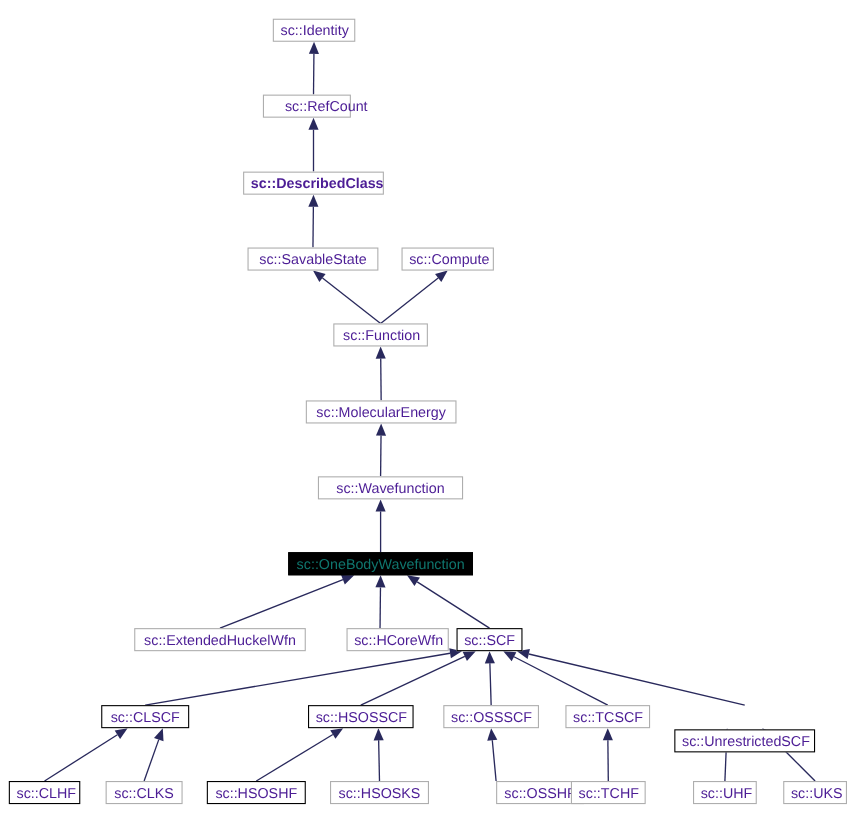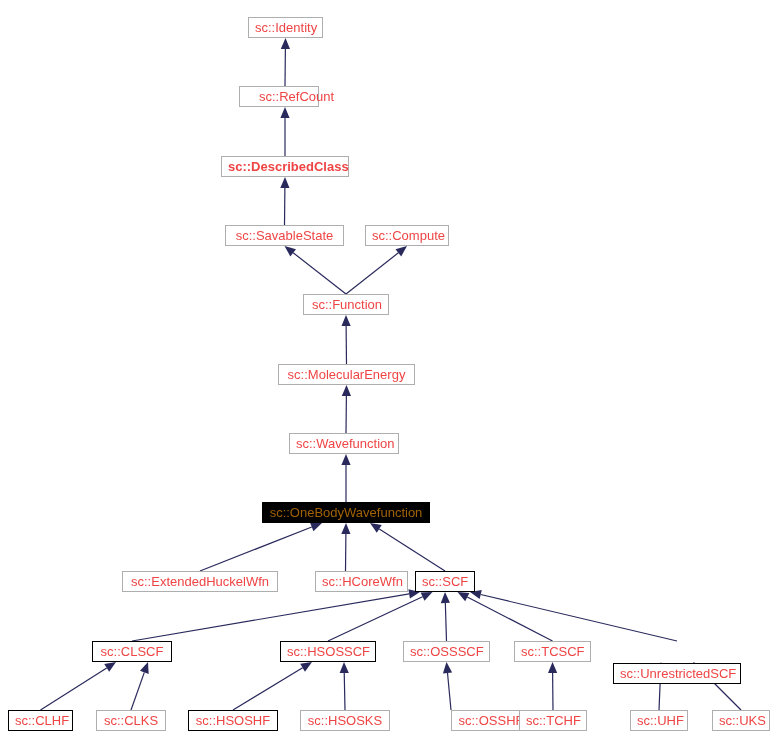--- a/index.html
+++ b/index.html
@@ -10,35 +10,35 @@
     background:#ffffff;
     font-family:"Liberation Sans","DejaVu Sans",sans-serif;
     overflow:hidden;
   }
   #edges{position:absolute;left:0;top:0;width:776px;height:748px;}
   .node{
     position:absolute;
     box-sizing:border-box;
     background:#ffffff;
     border:1px solid #aeaeae;
-    color:#ef4444;
+    color:#4c1d95;
     font-size:13px;
     line-height:19px;
     text-align:center;
     white-space:nowrap;
     height:21px;
     padding:0 6px;
     letter-spacing:0px;
     z-index:5;
   }
   .node.strong{border:1px solid #000000;}
   .node.current{
     background:#000000;
     border:1px solid #000000;
-    color:#a16207;
+    color:#0f766e;
   }
 </style>
 </head>
 <body>
 
 <div id="diagram">
   <svg id="edges" xmlns="http://www.w3.org/2000/svg">
       <g>
         <line x1="285" y1="86" x2="285.3854228827045" y2="48.99940326036791" stroke="#29295c" stroke-width="1.2"></line>
         <polygon points="285.5,38 289.9851733370402,49.047317327600574 280.78567242836885,48.95148919313525" fill="#29295c"></polygon>
@@ -137,21 +137,21 @@
       </g>
     </svg>
   <div id="nodes">
       <div class="node" style="left: 248px; top: 17px; width: 75px;">sc::Identity</div>
       <div class="node" style="left: 239px; top: 86px; width: 80px; padding-left: 19px;">sc::RefCount</div>
       <div class="node" style="left: 221px; top: 156px; width: 128px; font-weight: bold;">sc::DescribedClass</div>
       <div class="node" style="left: 225px; top: 225px; width: 119px;">sc::SavableState</div>
       <div class="node" style="left: 365px; top: 225px; width: 84px;">sc::Compute</div>
       <div class="node" style="left: 303px; top: 294px; width: 86px; text-align: right;">sc::Function</div>
       <div class="node" style="left: 278px; top: 364px; width: 137px;">sc::MolecularEnergy</div>
-      <div class="node" style="left: 289px; top: 433px; width: 110px; text-align: right;">sc::Wavefunction</div>
+      <div class="node" style="left: 289px; top: 433px; width: 132px;">sc::Wavefunction</div>
       <div class="node current" style="left: 262px; top: 502px; width: 168px;">sc::OneBodyWavefunction</div>
       <div class="node" style="left: 122px; top: 571px; width: 156px;">sc::ExtendedHuckelWfn</div>
       <div class="node" style="left: 299px; top: 571px; width: 93px; margin-left: 16px;">sc::HCoreWfn</div>
       <div class="node strong" style="left: 415px; top: 571px; width: 60px;">sc::SCF</div>
       <div class="node strong" style="left: 92px; top: 641px; width: 80px;">sc::CLSCF</div>
       <div class="node strong" style="left: 280px; top: 641px; width: 96px;">sc::HSOSSCF</div>
       <div class="node" style="left: 403px; top: 641px; width: 87px;">sc::OSSSCF</div>
       <div class="node" style="left: 514px; top: 641px; width: 77px;">sc::TCSCF</div>
       <div class="node strong" style="left: 613px; top: 641px; width: 128px; margin-top: 22px;">sc::UnrestrictedSCF</div>
       <div class="node strong" style="left: 8px; top: 710px; width: 65px;">sc::CLHF</div>

